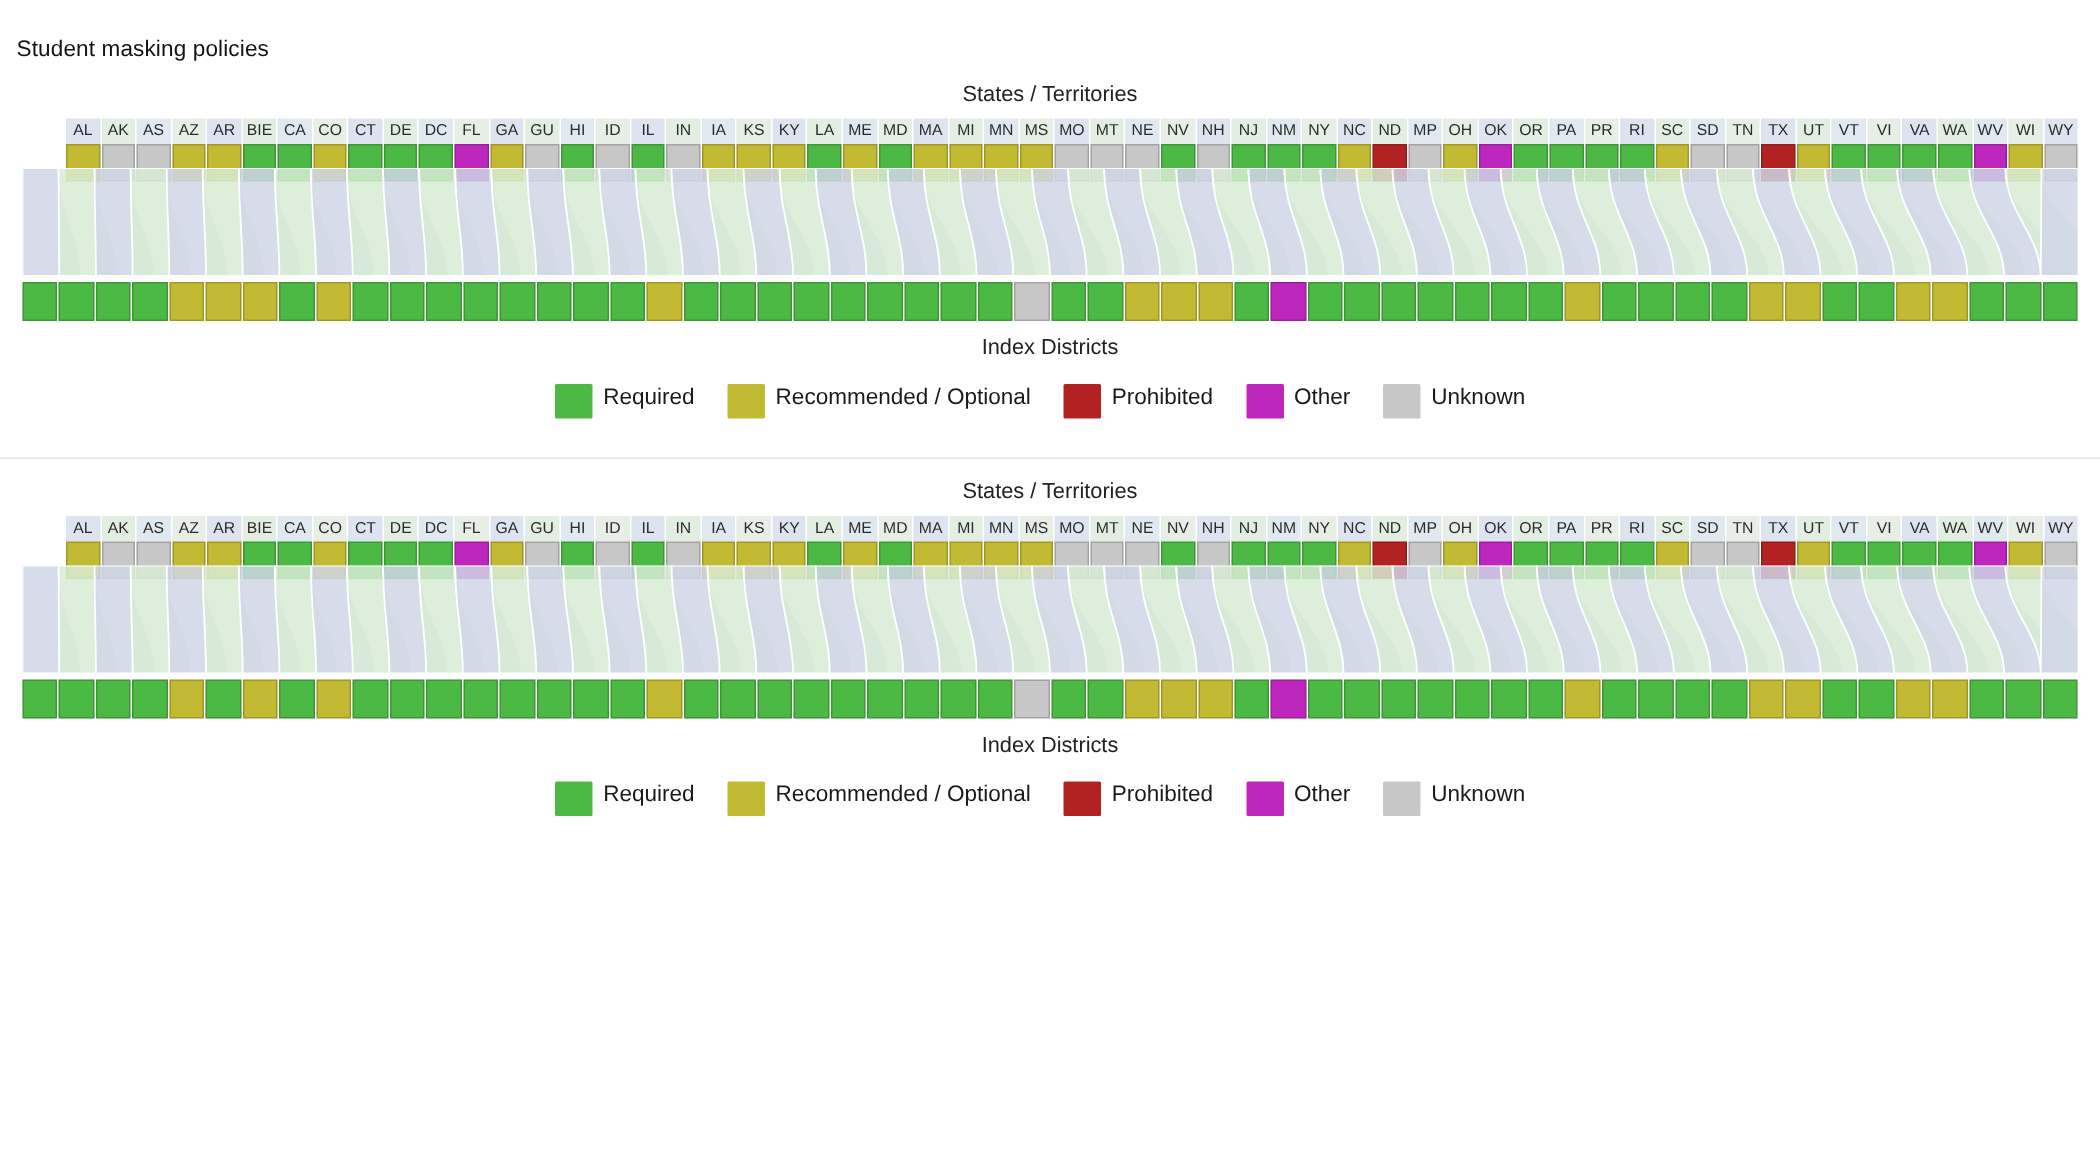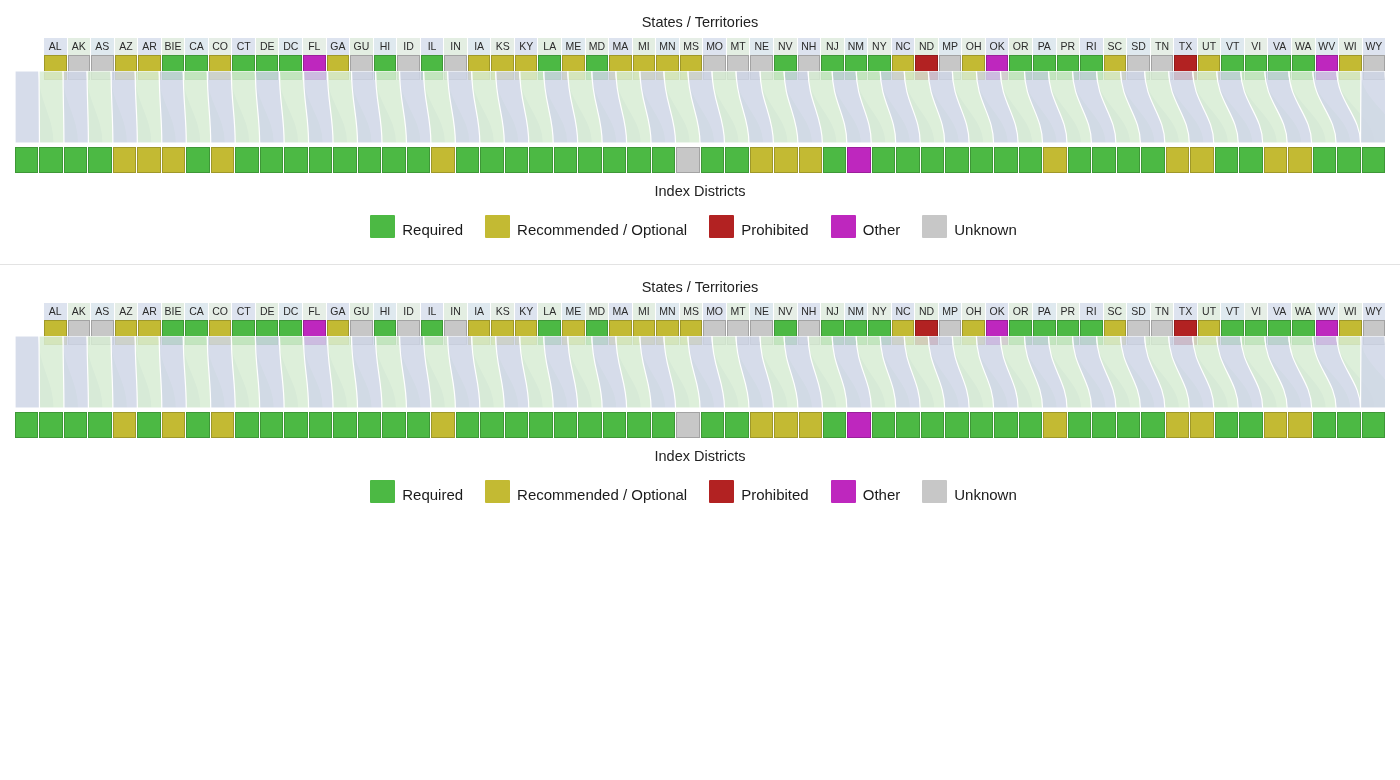--- a/index.html
+++ b/index.html
@@ -86,41 +86,42 @@
     display: flex;
     justify-content: center;
     align-items: center;
     gap: 9px;
     margin-top: 16px;
     padding-bottom: 26px;
     flex-wrap: nowrap;
   }
   .legend-item {
     display: flex;
-    align-items: flex-end;
+    align-items: flex-start;
     gap: 7px;
     margin-right: 13px;
   }
   .legend-swatch {
     width: 25px;
     height: 23px;
     border-radius: 1px;
   }
   .legend-label {
     font-size: 15px;
     color: #1a1a1a;
     white-space: nowrap;
   }
 </style>
 </head>
 <body>
 
 <div class="page">
 
   <div class="panel">
+    <div class="panel-title">Student masking policies</div>
     <div class="axis-title">States / Territories</div>
     <div class="sankey">
       <div class="node-row top">
           <div class="node-col">
             <div class="node-label" style="background: rgb(221, 227, 239);">AL</div>
             <div class="node-bar" style="background: rgb(195, 186, 51);"></div>
           </div>
           <div class="node-col">
             <div class="node-label" style="background: rgb(227, 238, 226);">AK</div>
             <div class="node-bar" style="background: rgb(199, 199, 199);"></div>

